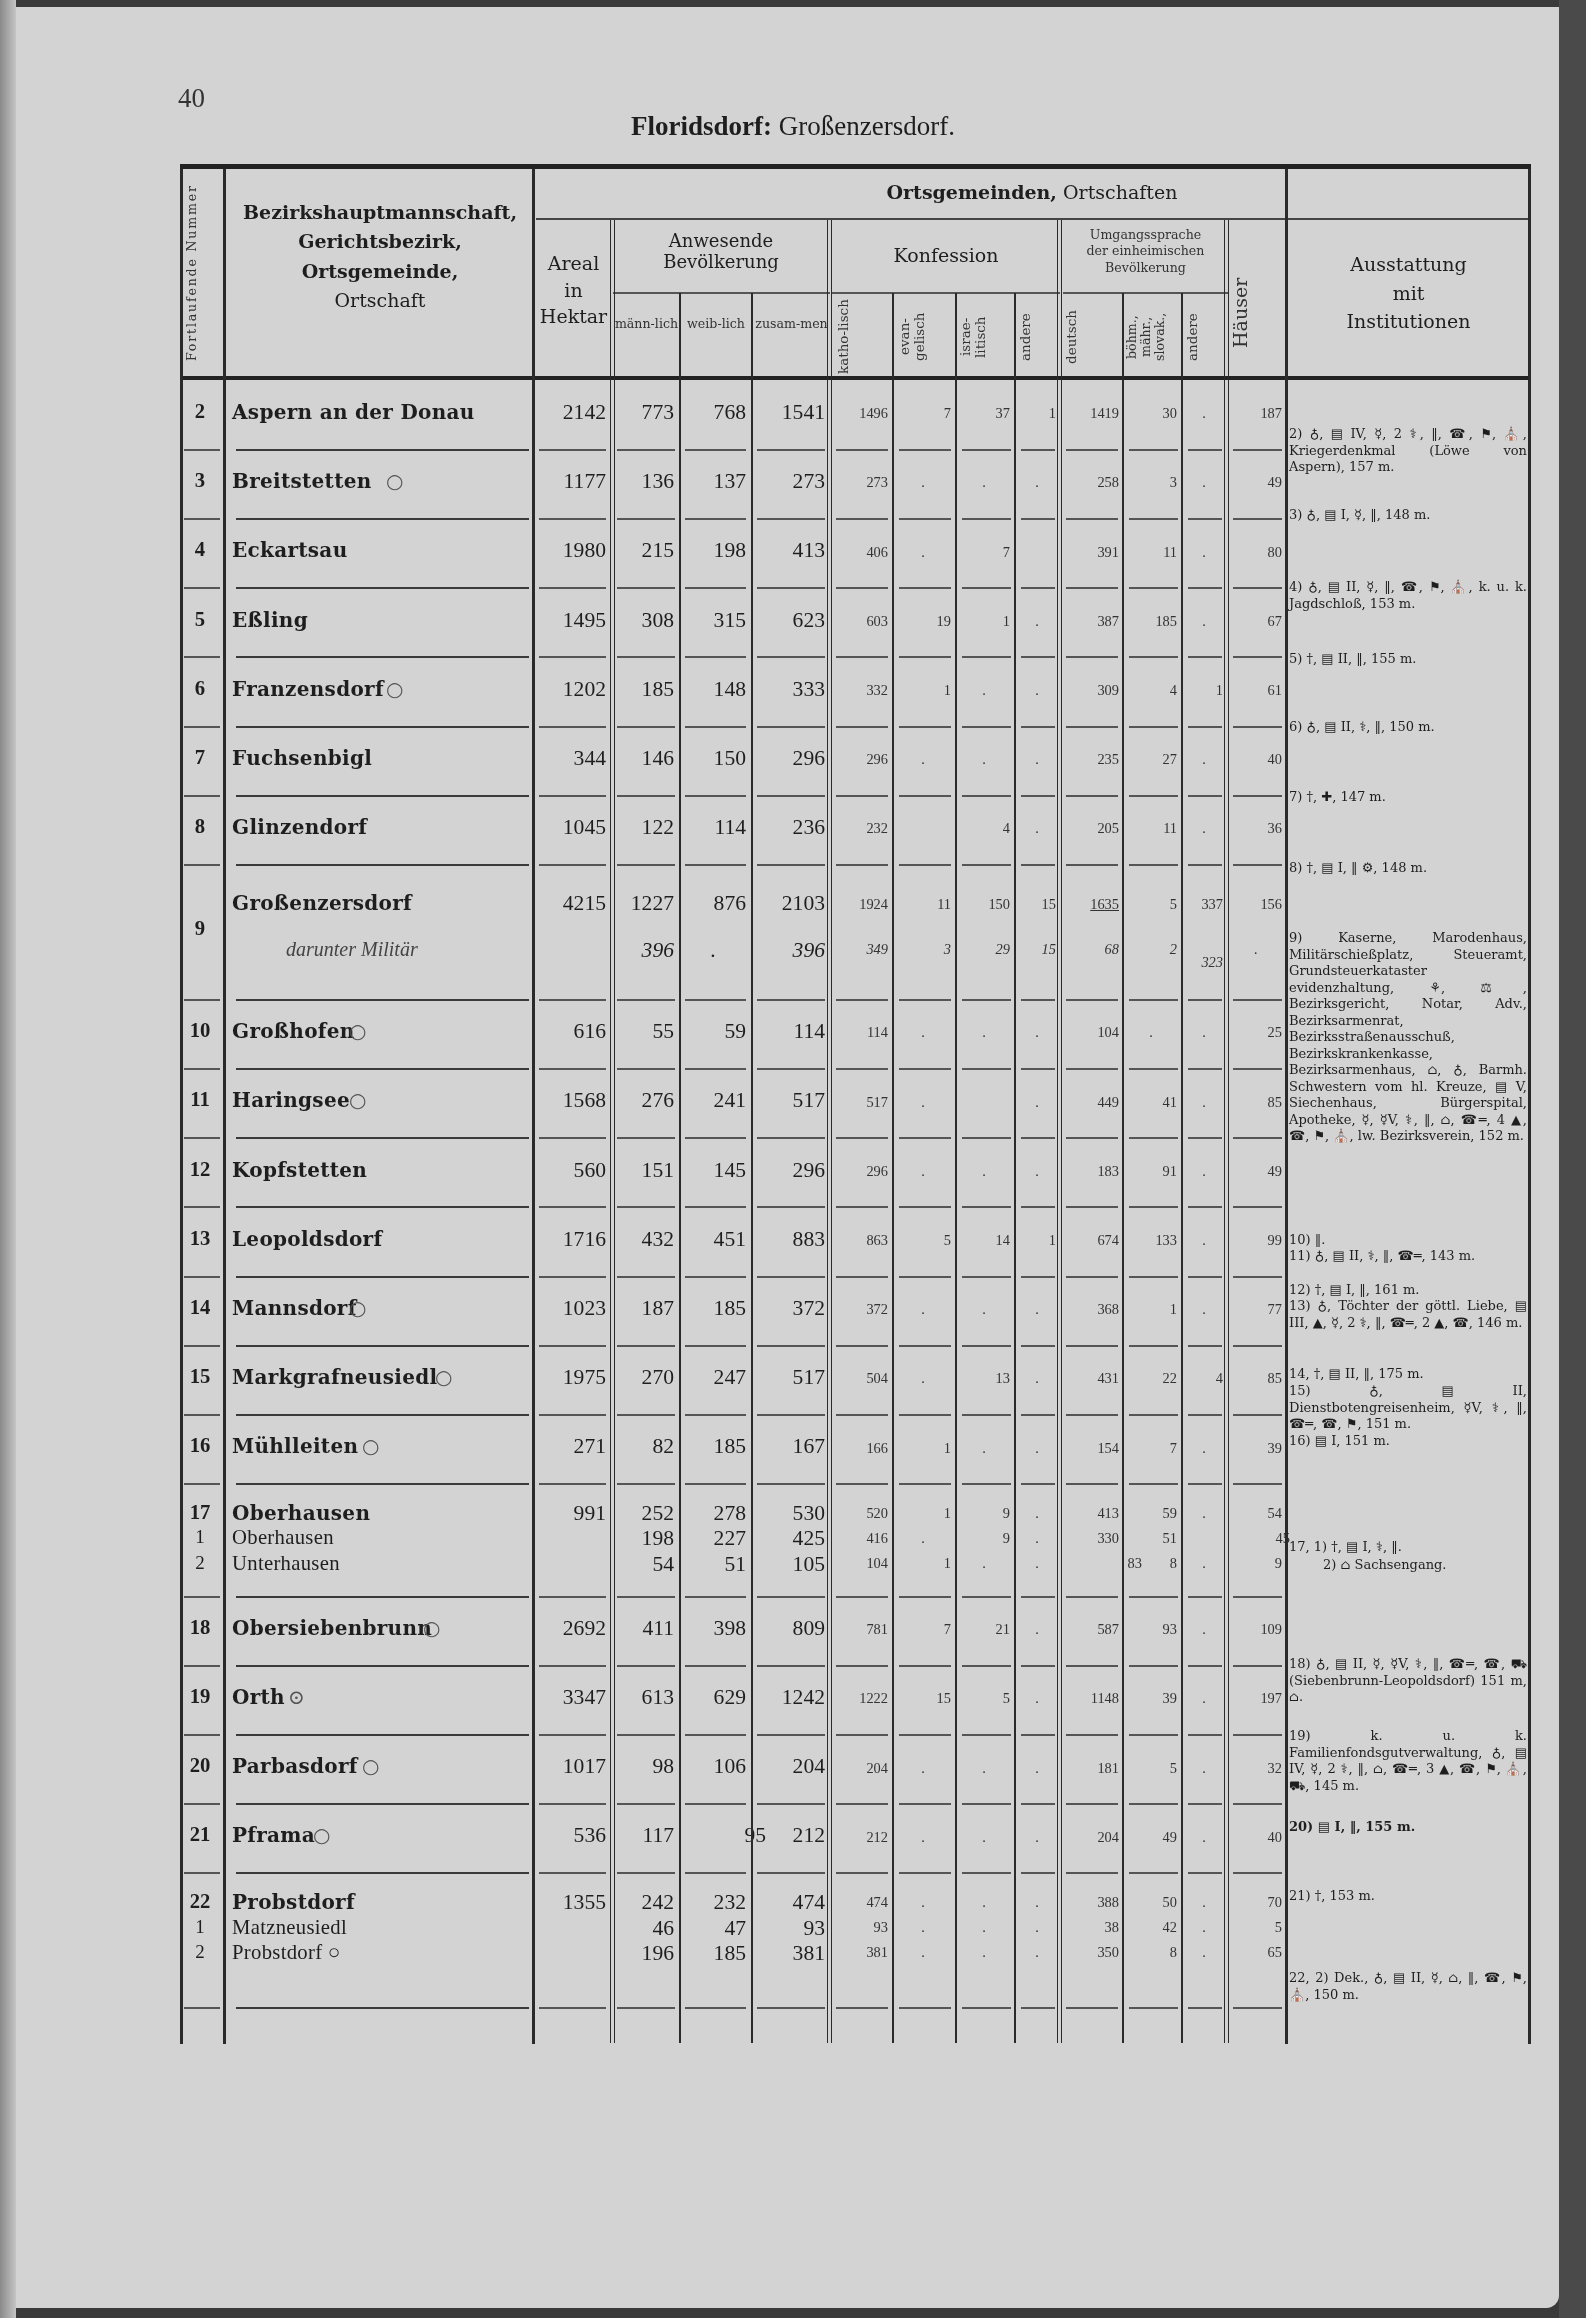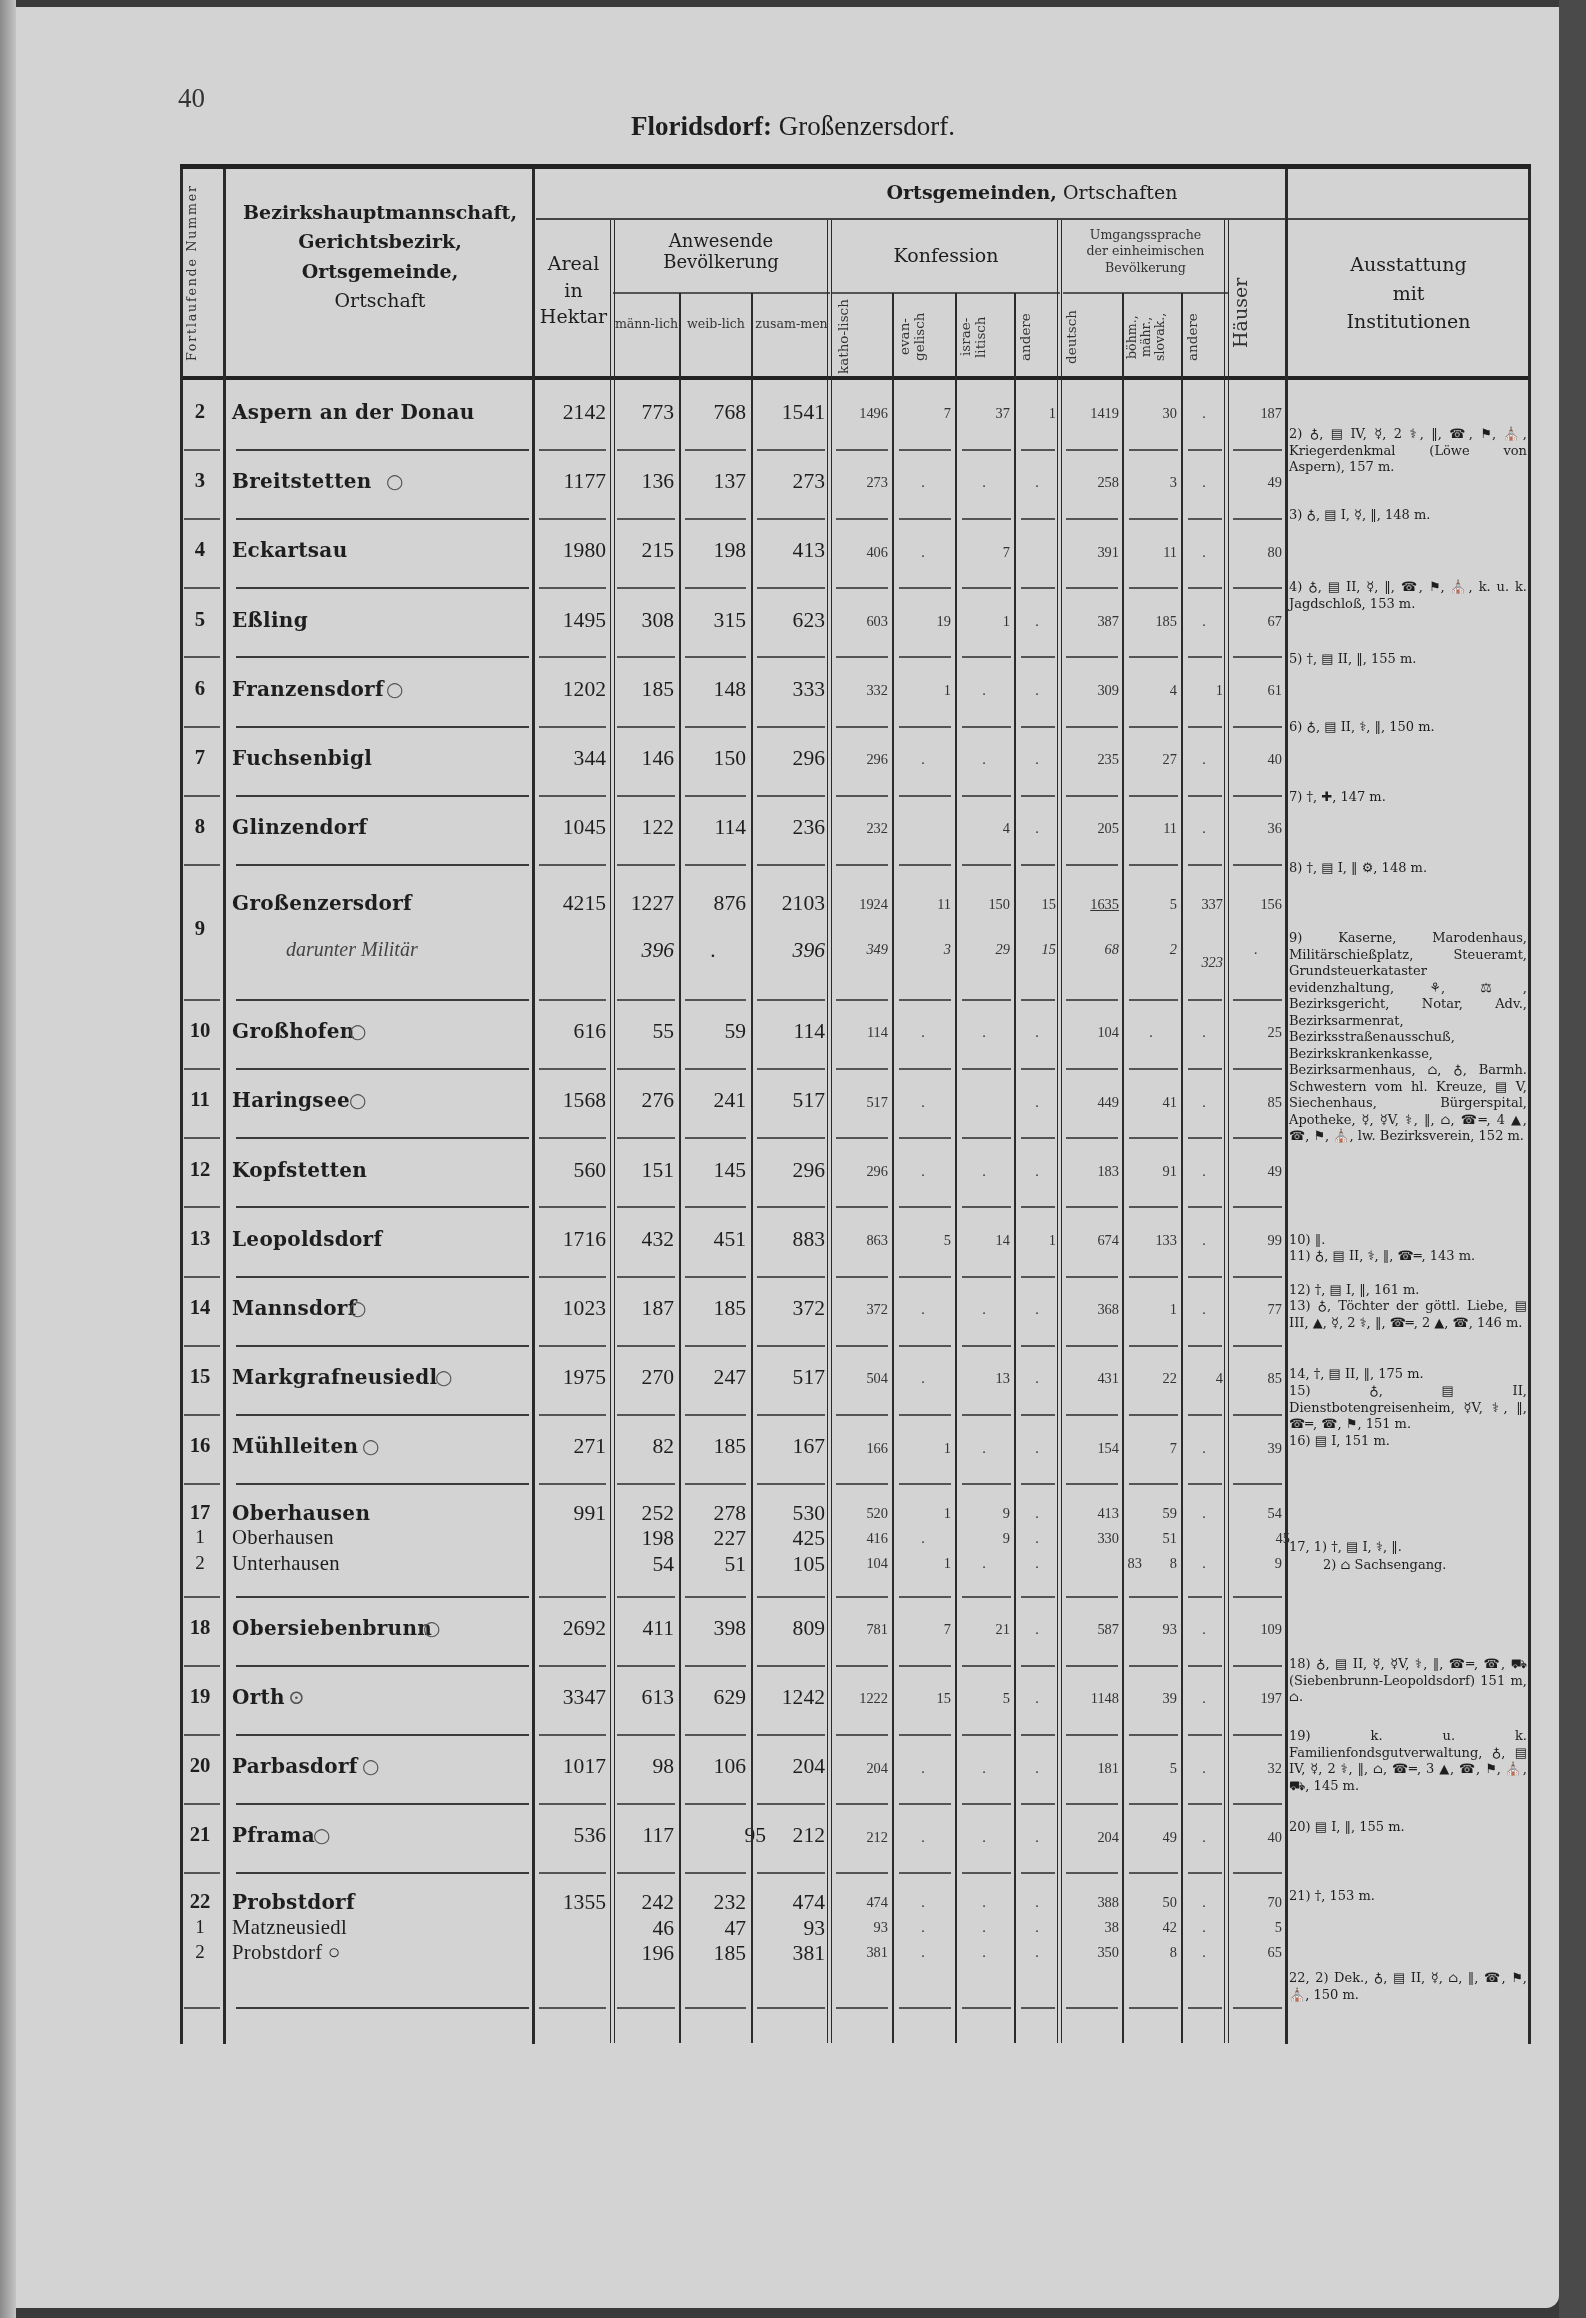--- a/index.html
+++ b/index.html
@@ -780,21 +780,21 @@
   <div class="aus" style="top:1084px;">11) ♁, ▤ II, ⚕, ‖, ☎═, 143 m.</div>
   <div class="aus" style="top:1118px;">12) †, ▤ I, ‖, 161 m.</div>
   <div class="aus" style="top:1134px;">13) ♁, Töchter der göttl. Liebe, ▤ III, ▲, ☿, 2 ⚕, ‖, ☎═, 2 ▲, ☎, 146 m.</div>
   <div class="aus" style="top:1202px;">14, †, ▤ II, ‖, 175 m.</div>
   <div class="aus" style="top:1219px;">15) ♁, ▤ II, Dienstbotengreisenheim, ☿V, ⚕, ‖, ☎═, ☎, ⚑, 151 m.</div>
   <div class="aus" style="top:1269px;">16) ▤ I, 151 m.</div>
   <div class="aus" style="top:1375px;">17, 1) †, ▤ I, ⚕, ‖.</div>
   <div class="aus" style="top:1393px;padding-left:34px;box-sizing:border-box;">2) ⌂ Sachsengang.</div>
   <div class="aus" style="top:1492px;">18) ♁, ▤ II, ☿, ☿V, ⚕, ‖, ☎═, ☎, ⛟ (Siebenbrunn-Leopoldsdorf) 151 m, ⌂.</div>
   <div class="aus" style="top:1564px;">19) k. u. k. Familienfondsgutverwaltung, ♁, ▤ IV, ☿, 2 ⚕, ‖, ⌂, ☎═, 3 ▲, ☎, ⚑, ⛪, ⛟, 145 m.</div>
-  <div class="aus" style="top:1655px;">20) ▤ I, ‖, 155 m.</div>
+  <div class="aus" style="top:1655px;font-weight:bold;">20) ▤ I, ‖, 155 m.</div>
   <div class="aus" style="top:1724px;">21) †, 153 m.</div>
   <div class="aus" style="top:1806px;">22, 2) Dek., ♁, ▤ II, ☿, ⌂, ‖, ☎, ⚑, ⛪, 150 m.</div>
 <div class="vl thick" style="left: 0px; top: 4.5px; height: 1875px;"></div>
     <div class="vl thick" style="left: 43px; top: 4.5px; height: 1875px;"></div>
     <div class="vl thick" style="left: 352px; top: 4.5px; height: 1875px;"></div>
     <div class="vl dbl" style="left: 430px; top: 56px; height: 1823px;"></div>
     <div class="vl " style="left: 499px; top: 129px; height: 1750px;"></div>
     <div class="vl " style="left: 571px; top: 129px; height: 1750px;"></div>
     <div class="vl dbl" style="left: 647px; top: 56px; height: 1823px;"></div>
     <div class="vl " style="left: 712px; top: 129px; height: 1750px;"></div>

